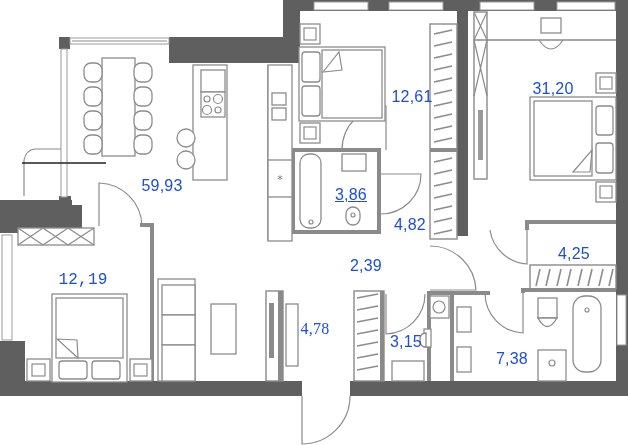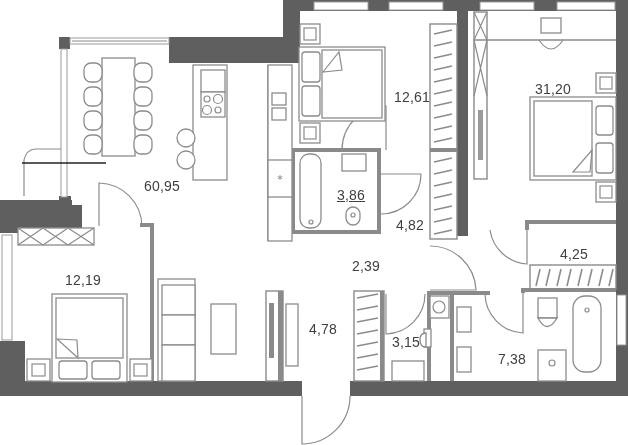--- a/index.html
+++ b/index.html
@@ -1,18 +1,18 @@
 <!DOCTYPE html>
 <html><head>
   <meta charset="utf-8">
   <style>
     html, body { margin: 0; padding: 0; background: #ffffff; }
     body { width: 628px; height: 445px; position: relative; overflow: hidden; font-family: "Liberation Sans", sans-serif; }
     #plan { position: absolute; left: 0; top: 0; width: 628px; height: 445px; }
-    .label { position: absolute; font-size: 14px; color: #404040; transform: translate(-50%, -50%); white-space: nowrap; letter-spacing: 0.2px; }
+    .label { position: absolute; font-size: 16px; color: #1d4ed8; transform: translate(-50%, -50%); white-space: nowrap; letter-spacing: 0.2px; }
     .wall { fill: #5f5f5f; }
     .pw { fill: none; stroke: #8a8a8a; stroke-width: 1.4; }
     .pwt { fill: none; stroke: #8a8a8a; stroke-width: 4; }
     .f { fill: #fff; stroke: #8c8c8c; stroke-width: 1.3; }
     .fl { fill: none; stroke: #8c8c8c; stroke-width: 1.2; }
     .door { fill: none; stroke: #8c8c8c; stroke-width: 1.2; }
     .win { fill: #fff; stroke: #9a9a9a; stroke-width: 1; }
     .hatch { stroke: #8c8c8c; stroke-width: 1.6; }
   </style>
 </head>
@@ -249,23 +249,23 @@
       <rect class="f" x="457" y="347" width="14" height="25"></rect>
     <rect class="f" x="538" y="298" width="19" height="20"></rect>
       <path class="f" d="M538 318 Q547 335 557 318 Z"></path>
     <rect class="f" x="538" y="350" width="28" height="31"></rect>
       <circle class="fl" cx="552" cy="363" r="3"></circle>
     <rect class="f" x="573" y="296" width="28" height="76" rx="12"></rect>
       <circle class="fl" cx="587" cy="310" r="2"></circle>
   </g>
 </svg>
 
-<div class="label" style="left:162px; top:186px;">60,95</div>
+<div class="label" style="left:162px; top:186px;">59,93</div>
 <div class="label" style="left:412px; top:97px;">12,61</div>
 <div class="label" style="left:553px; top:89px;">31,20</div>
 <div class="label" style="left:351px; top:195px;text-decoration:underline;">3,86</div>
 <div class="label" style="left:410px; top:225px;">4,82</div>
 <div class="label" style="left:366px; top:266px;">2,39</div>
 <div class="label" style="left:574px; top:254px;">4,25</div>
-<div class="label" style="left:83px; top:280px;">12,19</div>
-<div class="label" style="left:323px; top:329px;">4,78</div>
+<div class="label" style="left:83px; top:280px;font-family:Liberation Mono, monospace;">12,19</div>
+<div class="label" style="left:315px; top:329px;font-family:Liberation Serif, serif;">4,78</div>
 <div class="label" style="left:406px; top:342px;text-align:right;">3,15</div>
 <div class="label" style="left:512px; top:359px;text-align:center;">7,38</div>
 
 </body></html>

